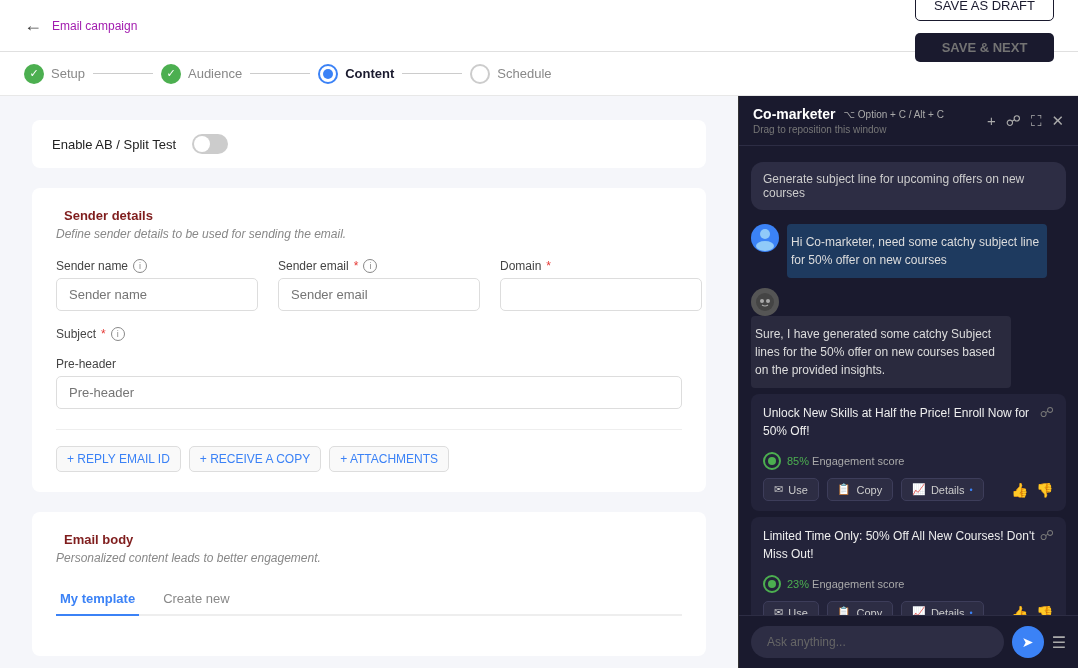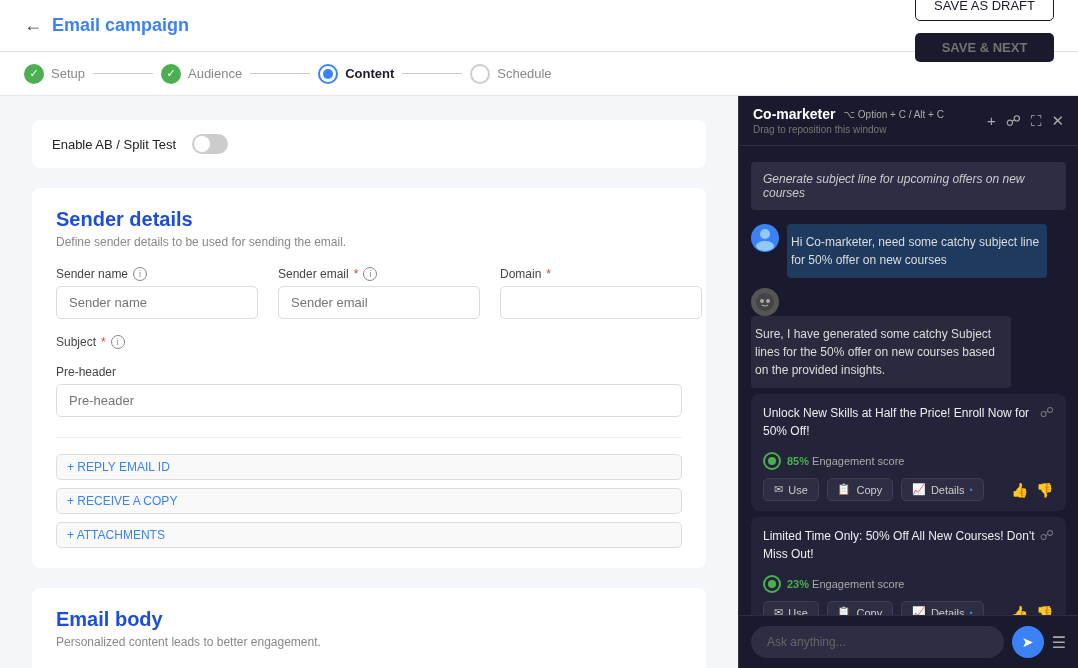--- a/index.html
+++ b/index.html
@@ -2,21 +2,21 @@
 <html><head>
   <meta charset="utf-8">
   <style>
     * { box-sizing: border-box; margin: 0; padding: 0; }
     body { font-family: -apple-system, BlinkMacSystemFont, 'Segoe UI', sans-serif; background: #f5f6fa; color: #222; font-size: 13px; width: 1078px; height: 668px; overflow: hidden; }
 
     
     .topbar { background: #fff; border-bottom: 1px solid #e0e0e0; display: flex; align-items: center; justify-content: space-between; padding: 0 24px; height: 52px; }
     .topbar-left { display: flex; align-items: center; gap: 10px; }
     .back-icon { cursor: pointer; color: #444; font-size: 18px; }
-    .page-title { font-size: 18px; font-weight: 700; color: #3b82f6; }
+    .page-title { font-size: 12px; font-weight: 400; color: #a21caf; }
     .topbar-right { display: flex; gap: 12px; flex-direction: column; }
     .btn-draft { border: 1.5px solid #1a1a2e; background: #fff; color: #1a1a2e; padding: 7px 18px; border-radius: 5px; cursor: pointer; font-size: 13px; font-weight: 500; }
     .btn-next { background: #1a1a2e; color: #737373; padding: 7px 18px; border-radius: 5px; cursor: pointer; font-size: 13px; font-weight: 600; border: none; text-align: center; }
 
     
     .steps { background: #fff; border-bottom: 1px solid #e8e8e8; display: flex; align-items: center; padding: 0 24px; height: 44px; gap: 0; }
     .step { display: flex; align-items: center; gap: 7px; font-size: 13px; color: #888; }
     .step.active { color: #1a1a2e; font-weight: 600; }
     .step .check-circle { width: 20px; height: 20px; border-radius: 50%; background: #4caf50; color: #fff; display: flex; align-items: center; justify-content: center; font-size: 11px; }
     .step .radio-circle { width: 20px; height: 20px; border-radius: 50%; border: 2px solid #3b82f6; display: flex; align-items: center; justify-content: center; }
@@ -28,71 +28,71 @@
     .main-content { display: flex; height: calc(668px - 52px - 44px); }
     .editor-area { flex: 1; overflow-y: auto; padding: 24px 32px; background: #f5f6fa; }
 
     
     .ab-section { background: #fff; border-radius: 8px; padding: 14px 20px; margin-bottom: 20px; display: flex; align-items: center; gap: 16px; }
     .toggle { width: 36px; height: 20px; background: #ccc; border-radius: 10px; cursor: pointer; position: relative; }
     .toggle-knob { width: 16px; height: 16px; background: #fff; border-radius: 50%; position: absolute; top: 2px; left: 2px; transition: left 0.2s; }
 
     
     .section-card { background: #fff; border-radius: 8px; padding: 20px 24px; margin-bottom: 20px; }
-    .section-title { font-size: 20px; font-weight: 700; color: #1d4ed8; margin-bottom: 4px; }
-    .section-subtitle { font-size: 12px; color: #888; margin-bottom: 18px; }
+    .section-title { font-size: 13px; font-weight: 700; color: #7f1d1d; margin-bottom: 4px; margin-left: 8px; }
+    .section-subtitle { font-size: 12px; color: #888; margin-bottom: 18px; font-style: italic; }
     .form-row { display: flex; gap: 20px; margin-bottom: 16px; }
     .form-group { display: flex; flex-direction: column; flex: 1; }
     .form-group.domain { flex: 0.7; }
     .form-label { font-size: 12px; font-weight: 500; color: #444; margin-bottom: 5px; display: flex; align-items: center; gap: 5px; }
     .required { color: #e53935; }
     .info-icon { width: 14px; height: 14px; border-radius: 50%; border: 1.5px solid #888; display: inline-flex; align-items: center; justify-content: center; font-size: 9px; color: #888; cursor: pointer; }
     .form-input { border: 1px solid #ddd; border-radius: 5px; padding: 8px 12px; font-size: 13px; color: #999; background: #fff; outline: none; }
 
     
     .subject-row { margin-bottom: 16px; }
     .pre-header-row { margin-bottom: 20px; }
 
     
-    .action-links { display: flex; gap: 0; border-top: 1px solid #eee; padding-top: 16px; flex-wrap: wrap; gap: 8px; flex-direction: column; }
+    .action-links { display: flex; gap: 0; border-top: 1px solid #eee; padding-top: 16px; flex-wrap: wrap; gap: 8px; }
     .action-link { display: flex; align-items: center; gap: 6px; color: #3b82f6; font-size: 12px; cursor: pointer; padding: 5px 10px; border: 1px solid #ddd; border-radius: 5px; background: #f9f9f9; }
 
     
     .body-section { background: #fff; border-radius: 8px; padding: 20px 24px; }
     .body-tabs { display: flex; gap: 0; border-bottom: 2px solid #eee; margin-bottom: 20px; }
     .body-tab { padding: 8px 4px; font-size: 13px; color: #888; cursor: pointer; margin-right: 20px; border-bottom: 2px solid transparent; margin-bottom: -2px; }
     .body-tab.active { color: #3b82f6; border-bottom: 2px solid #3b82f6; font-weight: 600; }
 
     
     .comarketer-panel { width: 340px; background: #1a1a2e; color: #fff; display: flex; flex-direction: column; position: relative; border-left: 1px solid #333; flex-shrink: 0; }
     .panel-header { display: flex; align-items: center; justify-content: space-between; padding: 10px 14px; border-bottom: 1px solid #2d2d44; }
     .panel-header-left { display: flex; flex-direction: column; gap: 2px; }
     .panel-name { font-size: 14px; font-weight: 700; color: #fff; }
     .panel-shortcut { font-size: 10px; color: #aaa; }
     .panel-drag-hint { font-size: 10px; color: #777; }
     .panel-header-icons { display: flex; gap: 10px; align-items: center; }
     .panel-icon-btn { color: #aaa; cursor: pointer; font-size: 15px; }
 
     
     .chat-area { flex: 1; overflow-y: auto; padding: 12px; display: flex; flex-direction: column; gap: 10px; }
-    .prompt-bubble { background: #2d2d44; border-radius: 4px; padding: 10px 12px; font-size: 12px; color: #ccc; margin: 4px 0; font-style: italic; }
+    .prompt-bubble { background: #2d2d44; border-radius: 12px; padding: 10px 12px; font-size: 12px; color: #ccc; margin: 4px 0; }
     .chat-user-msg { display: flex; align-items: flex-start; gap: 8px; }
     .avatar-user { width: 28px; height: 28px; border-radius: 50%; background: #3b82f6; flex-shrink: 0; display: flex; align-items: center; justify-content: center; font-size: 10px; color: #fff; overflow: hidden; }
     .avatar-bot { width: 28px; height: 28px; border-radius: 50%; background: #555; flex-shrink: 0; display: flex; align-items: center; justify-content: center; font-size: 10px; }
     .msg-bubble { background: #2a2a3e; border-radius: 4px; padding: 9px 4px; font-size: 12px; color: #ddd; max-width: 260px; line-height: 1.5; }
     .msg-user-bubble { background: #1e3a5f; }
 
     
     .suggestion-card { background: #23233a; border-radius: 8px; padding: 10px 12px; margin: 6px 0; }
     .suggestion-text { font-size: 12px; color: #eee; margin-bottom: 8px; line-height: 1.5; }
     .suggestion-score { display: flex; align-items: center; gap: 6px; margin-bottom: 8px; }
     .score-circle { width: 18px; height: 18px; border-radius: 50%; border: 2px solid #4caf50; display: flex; align-items: center; justify-content: center; flex-shrink: 0; }
     .score-dot { width: 8px; height: 8px; border-radius: 50%; background: #4caf50; }
     .score-text { font-size: 11px; color: #aaa; }
-    .score-value { color: #4caf50; font-weight: 700; }
+    .score-value { color: #4caf50; font-weight: 400; }
     .suggestion-actions { display: flex; align-items: center; gap: 8px; }
     .sug-btn { display: flex; align-items: center; gap: 5px; background: #2d2d44; border: 1px solid #3d3d5a; color: #ccc; border-radius: 5px; padding: 4px 10px; font-size: 11px; cursor: pointer; }
     .thumb-btn { color: #777; cursor: pointer; font-size: 14px; margin-left: auto; display: flex; gap: 8px; }
     .bookmark-btn { color: #777; cursor: pointer; font-size: 14px; margin-left: auto; }
     .suggestion-header { display: flex; justify-content: space-between; align-items: flex-start; margin-bottom: 4px; }
 
     
     .chat-input-area { padding: 10px 12px; border-top: 1px solid #2d2d44; display: flex; align-items: center; gap: 8px; }
     .chat-input { flex: 1; background: #2d2d44; border: none; border-radius: 20px; padding: 9px 16px; color: #c4b5fd; font-size: 12px; outline: none; }
     .chat-input::placeholder { color: #666; }
@@ -200,20 +200,24 @@
       <div class="action-links">
         <div class="action-link">+ REPLY EMAIL ID</div>
         <div class="action-link">+ RECEIVE A COPY</div>
         <div class="action-link">+ ATTACHMENTS</div>
       </div>
     </div>
 
     <div class="body-section">
       <div class="section-title">Email body</div>
       <div class="section-subtitle">Personalized content leads to better engagement.</div>
+      <div class="body-tabs">
+        <div class="body-tab active">My template</div>
+        <div class="body-tab">Create new</div>
+      </div>
 
     </div>
   </div>
 
   <div class="comarketer-panel">
     <div class="panel-header">
       <div class="panel-header-left">
         <div style="display:flex; align-items:center; gap:8px;">
           <span class="panel-name">Co-marketer</span>
           <span class="panel-shortcut">⌥ Option + C / Alt + C</span>

